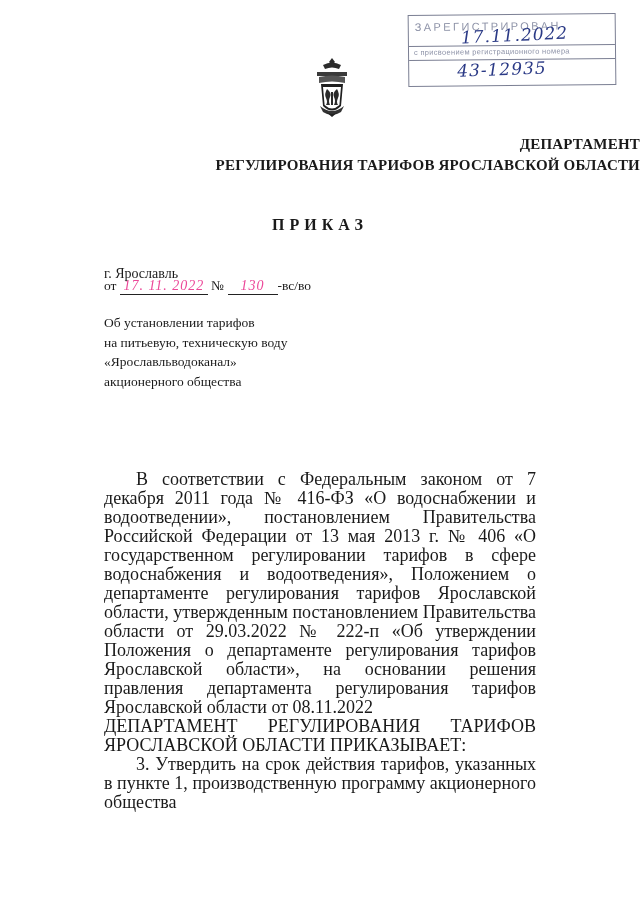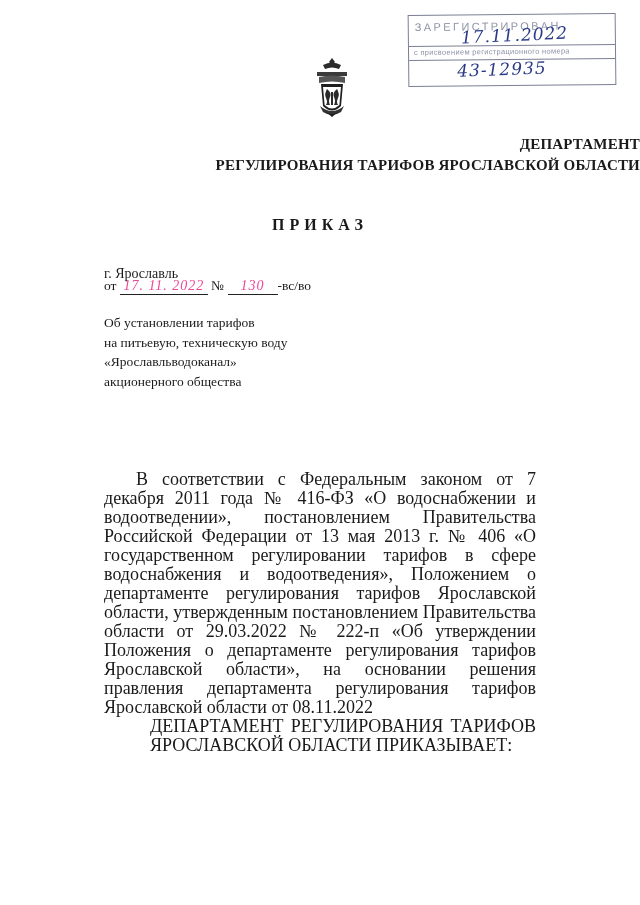--- a/index.html
+++ b/index.html
@@ -167,21 +167,20 @@
     text-align: justify;
   }
   .body p {
     margin: 0;
     text-indent: 32px;
     text-align: justify;
   }
   .body p.caps {
     text-indent: 0;
     text-align: justify;
-    margin-left: 46px;
   }
 </style>
 </head>
 <body>
 
 <div class="page">
 
   <div class="stamp">
     <div class="stamp-title">ЗАРЕГИСТРИРОВАН</div>
     <div class="stamp-line l1"></div>
@@ -227,15 +226,16 @@
   <div class="subject">
     <div>Об установлении тарифов</div>
     <div>на питьевую, техническую воду</div>
     <div>«Ярославльводоканал»</div>
     <div>акционерного общества</div>
   </div>
 
   <div class="body">
     <p>В соответствии с Федеральным законом от 7 декабря 2011 года № 416-ФЗ «О водоснабжении и водоотведении», постановлением Правительства Российской Федерации от 13 мая 2013 г. № 406 «О государственном регулировании тарифов в сфере водоснабжения и водоотведения», Положением о департаменте регулирования тарифов Ярославской области, утвержденным постановлением Правительства области от 29.03.2022 № 222-п «Об утверждении Положения о департаменте регулирования тарифов Ярославской области», на основании решения правления департамента регулирования тарифов Ярославской области от 08.11.2022</p>
     <p class="caps">ДЕПАРТАМЕНТ РЕГУЛИРОВАНИЯ ТАРИФОВ ЯРОСЛАВСКОЙ ОБЛАСТИ ПРИКАЗЫВАЕТ:</p>
+    <p>3. Утвердить на срок действия тарифов, указанных в пункте 1, производственную программу акционерного общества</p>
   </div>
 
 </div>
 
 </body></html>

